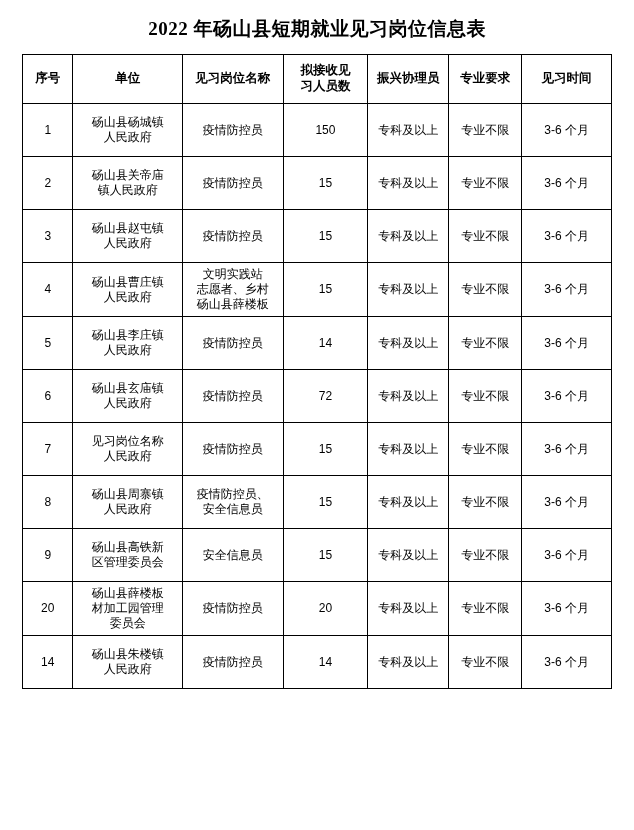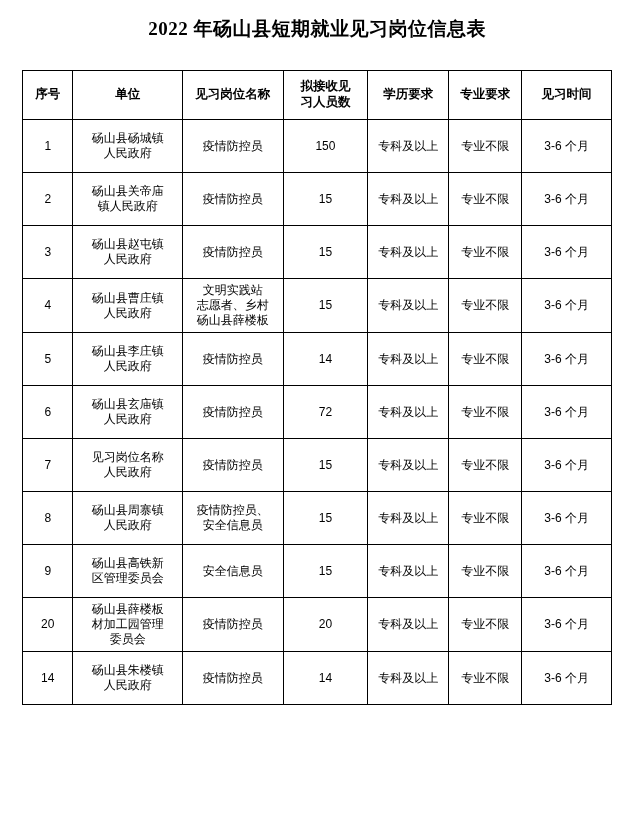--- a/index.html
+++ b/index.html
@@ -17,21 +17,21 @@
   .page {
     width: 634px;
     box-sizing: border-box;
     padding: 10px 22px 0 22px;
   }
   .doc-title {
     text-align: center;
     font-size: 19px;
     font-weight: bold;
     letter-spacing: 0.5px;
-    margin: 6px 0 28px 0;
+    margin: 6px 0 12px 0;
     font-family: "Liberation Serif", serif;
   }
   table.info-table {
     width: 100%;
     border-collapse: collapse;
     table-layout: fixed;
   }
   table.info-table th,
   table.info-table td {
     border: 1px solid #000000;
@@ -94,21 +94,21 @@
             <span class="hdr-wrap">单位</span>
           </th>
         <th>
             <span class="hdr-wrap">见习岗位名称</span>
           </th>
         <th>
             <span class="hdr-wrap">拟接收见
 习人员数</span>
           </th>
         <th>
-            <span class="hdr-wrap">学历要求</span>
+            <span class="hdr-wrap">振兴协理员</span>
           </th>
         <th>
             <span class="hdr-wrap">专业要求</span>
           </th>
         <th>
             <span class="hdr-wrap">见习时间</span>
           </th>
       </tr>
     </thead>
     <tbody>

